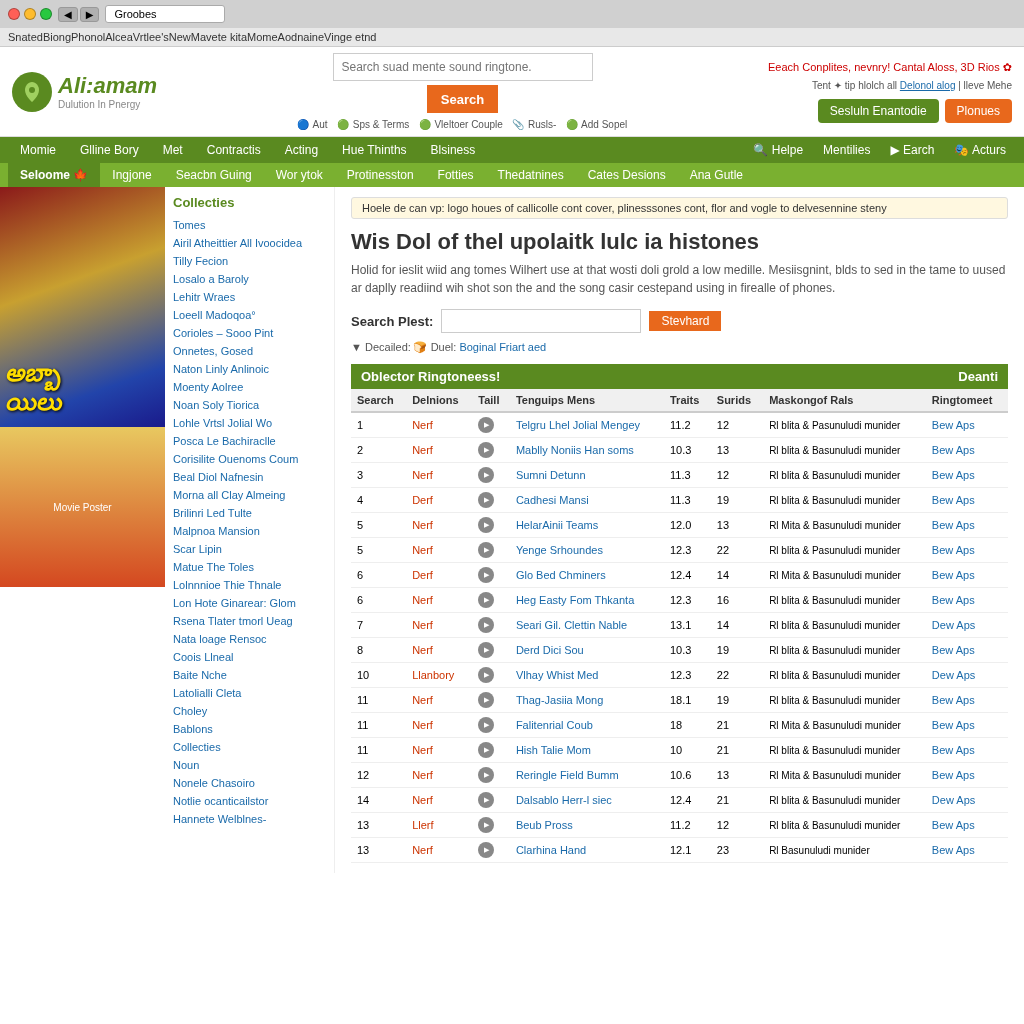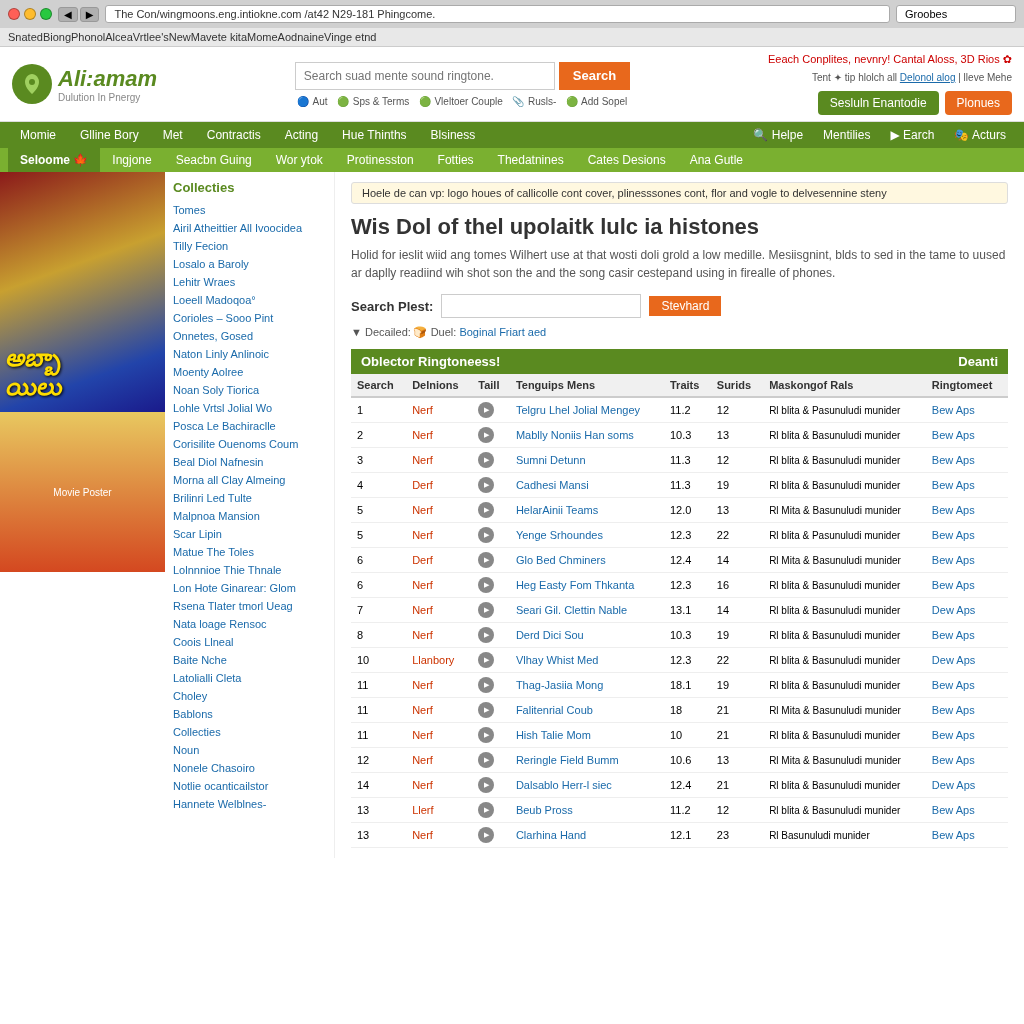--- a/index.html
+++ b/index.html
@@ -22,21 +22,21 @@
     .top-nav span { font-size: 11px; color: #333; cursor: pointer; }
 
     
     .header { display: flex; align-items: center; justify-content: space-between; padding: 6px 12px; background: #fff; border-bottom: 1px solid #ddd; }
     .logo { display: flex; flex-direction: column; align-items: center; }
     .logo-icon { width: 40px; height: 40px; background: #5a8a20; border-radius: 50%; display: flex; align-items: center; justify-content: center; }
     .logo-icon svg { fill: #a0d040; }
     .logo-text { font-size: 22px; color: #5a8a20; font-weight: bold; font-style: italic; }
     .logo-sub { font-size: 10px; color: #888; }
 
-    .search-box { display: flex; gap: 4px; align-items: center; }
+    .search-box { display: flex; gap: 4px; align-items: center; flex-direction: column; }
     .search-input { width: 260px; height: 28px; border: 1px solid #ccc; padding: 2px 8px; font-size: 12px; }
     .search-btn { background: #e8681c; color: white; border: none; padding: 4px 14px; font-size: 13px; font-weight: bold; cursor: pointer; height: 28px; }
 
     .header-links { display: flex; gap: 10px; font-size: 11px; color: #555; }
     .header-links span { cursor: pointer; }
 
     .header-right { display: flex; flex-direction: column; gap: 6px; align-items: flex-end; }
     .header-right-top { font-size: 11px; color: #cc0000; text-align: right; }
     .header-buttons { display: flex; gap: 6px; }
     .btn-green { background: #5a8a20; color: white; border: none; padding: 5px 12px; border-radius: 4px; font-size: 12px; cursor: pointer; }
@@ -102,21 +102,20 @@
 <div class="browser-chrome">
   <div class="browser-buttons">
     <div class="browser-btn red"></div>
     <div class="browser-btn yellow"></div>
     <div class="browser-btn green"></div>
   </div>
   <div class="nav-arrows">
     <div class="nav-arrow">◀</div>
     <div class="nav-arrow">▶</div>
   </div>
-  <div class="address-bar">The Con/wingmoons.eng.intiokne.com /at42 N29-181 Phingcome.</div>
   <div class="search-bar-browser">Groobes</div>
 </div>
 
 <div class="top-nav">
   <span>Snated</span>
   <span>Biong</span>
   <span>Phonol</span>
   <span>Alcea</span>
   <span>Vrtlee's</span>
   <span>New</span>

